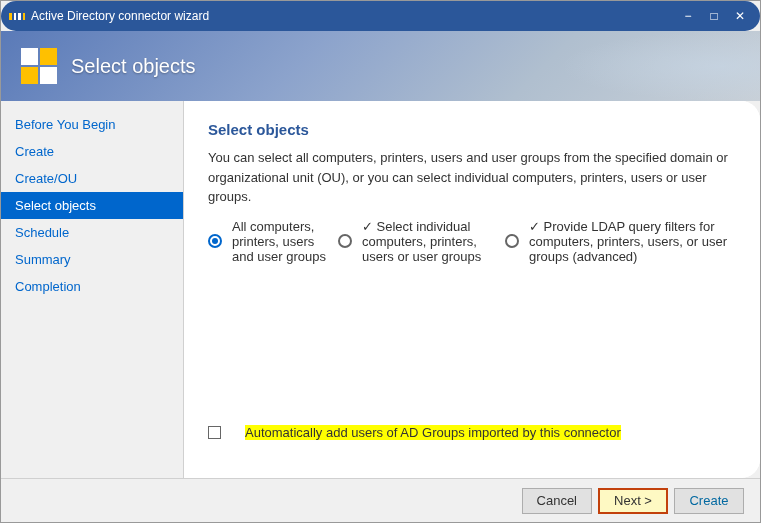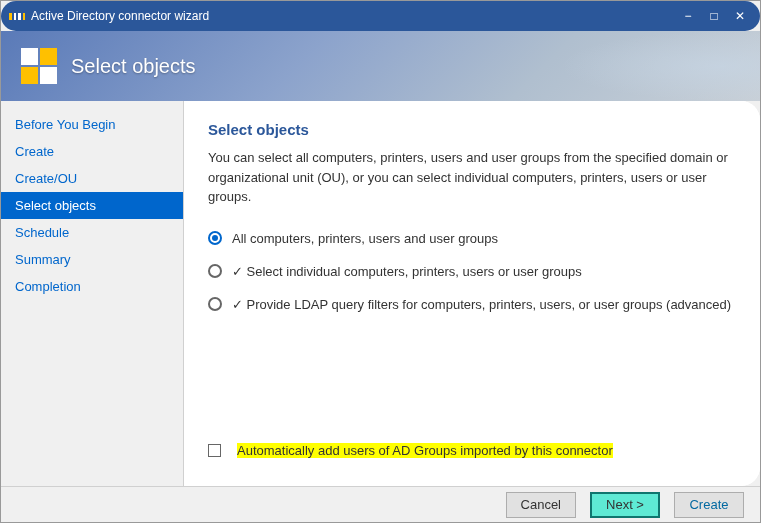--- a/index.html
+++ b/index.html
@@ -146,27 +146,27 @@
       font-size: 15px;
       font-weight: 600;
       color: #2b579a;
       margin-bottom: 10px;
     }
 
     .description {
       color: #333;
       font-size: 13px;
       line-height: 1.5;
-      margin-bottom: 24px;
+      margin-bottom: 12px;
     }
 
     .radio-group {
       display: flex;
-      flex-direction: column;
-      gap: 18px;
+      flex-direction: row;
+      gap: 2px;
       margin-bottom: 30px;
     }
 
     .radio-item {
       display: flex;
       align-items: center;
       gap: 10px;
     }
 
     .radio-circle {
@@ -199,22 +199,22 @@
     }
 
     .bottom-section {
       padding: 10px 24px 14px;
       background: white;
     }
 
     .checkbox-row {
       display: flex;
       align-items: center;
-      gap: 16px;
-      margin-bottom: 14px;
+      gap: 24px;
+      margin-bottom: 24px;
     }
 
     .checkbox {
       width: 13px;
       height: 13px;
       border: 1px solid #666;
       background: white;
       flex-shrink: 0;
     }
 
@@ -223,43 +223,43 @@
       color: #333;
     }
 
     .highlight {
       background: #ffff00;
     }
 
     .footer {
       background: #f0f0f0;
       border-top: 1px solid #d0d0d0;
-      height: 36px;
+      height: 44px;
       display: flex;
       align-items: center;
       justify-content: flex-end;
       padding: 6px 16px;
-      gap: 14px;
+      gap: 6px;
       flex-shrink: 0;
     }
 
     .btn {
       height: 26px;
       padding: 0 14px;
       border: 1px solid #adadad;
       background: #e1e1e1;
       cursor: pointer;
       font-size: 13px;
       color: #333;
       min-width: 70px;
     }
 
     .btn.primary {
-      border: 2px solid #0f766e;
-      background: #5eead4;
+      border: 2px solid #c2410c;
+      background: #fef9c3;
     }
 
     .btn:disabled {
       color: #0369a1;
       cursor: default;
     }
   </style>
 </head>
 <body>
 

